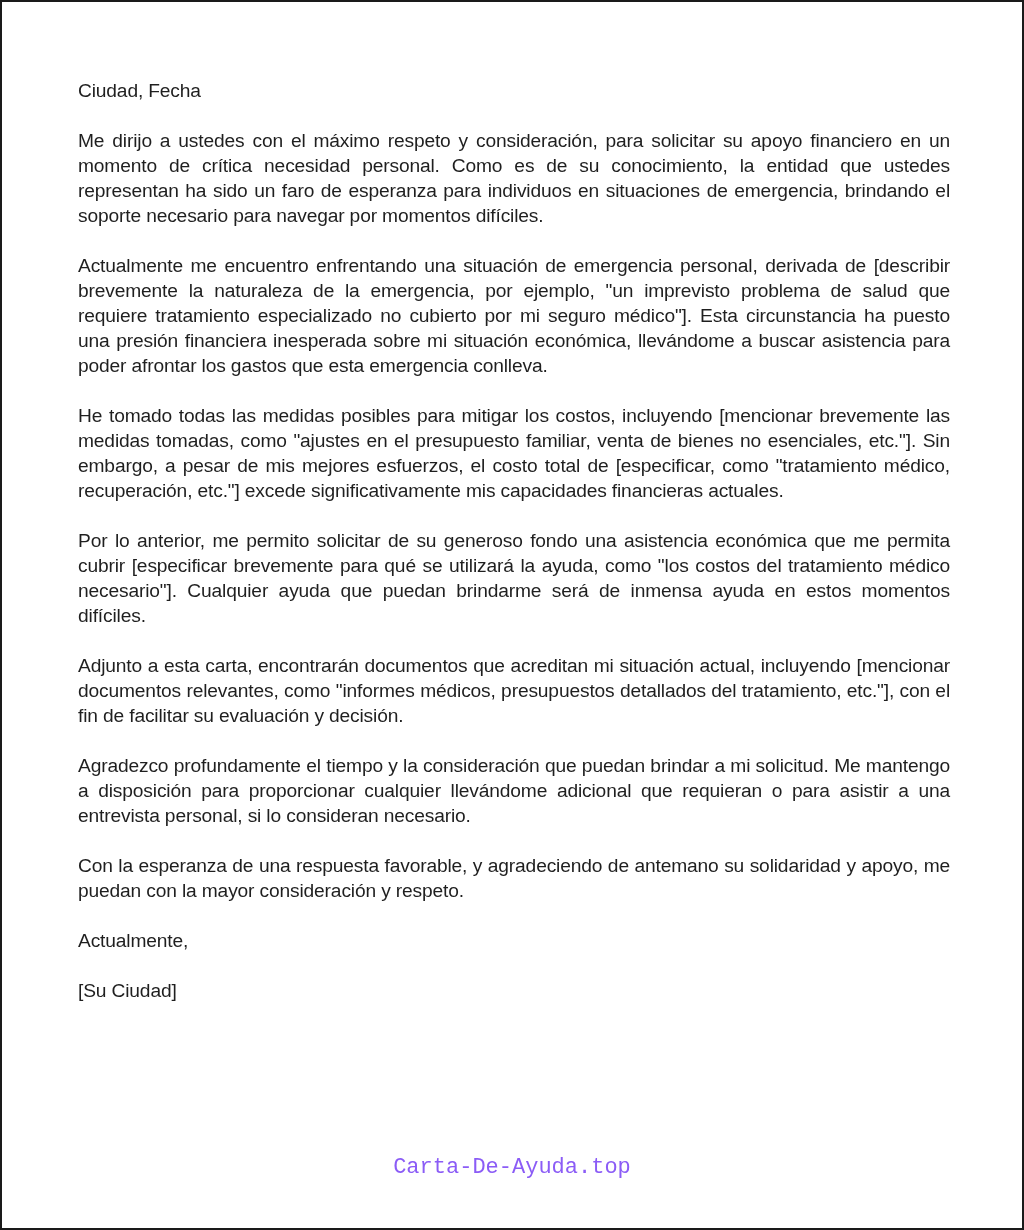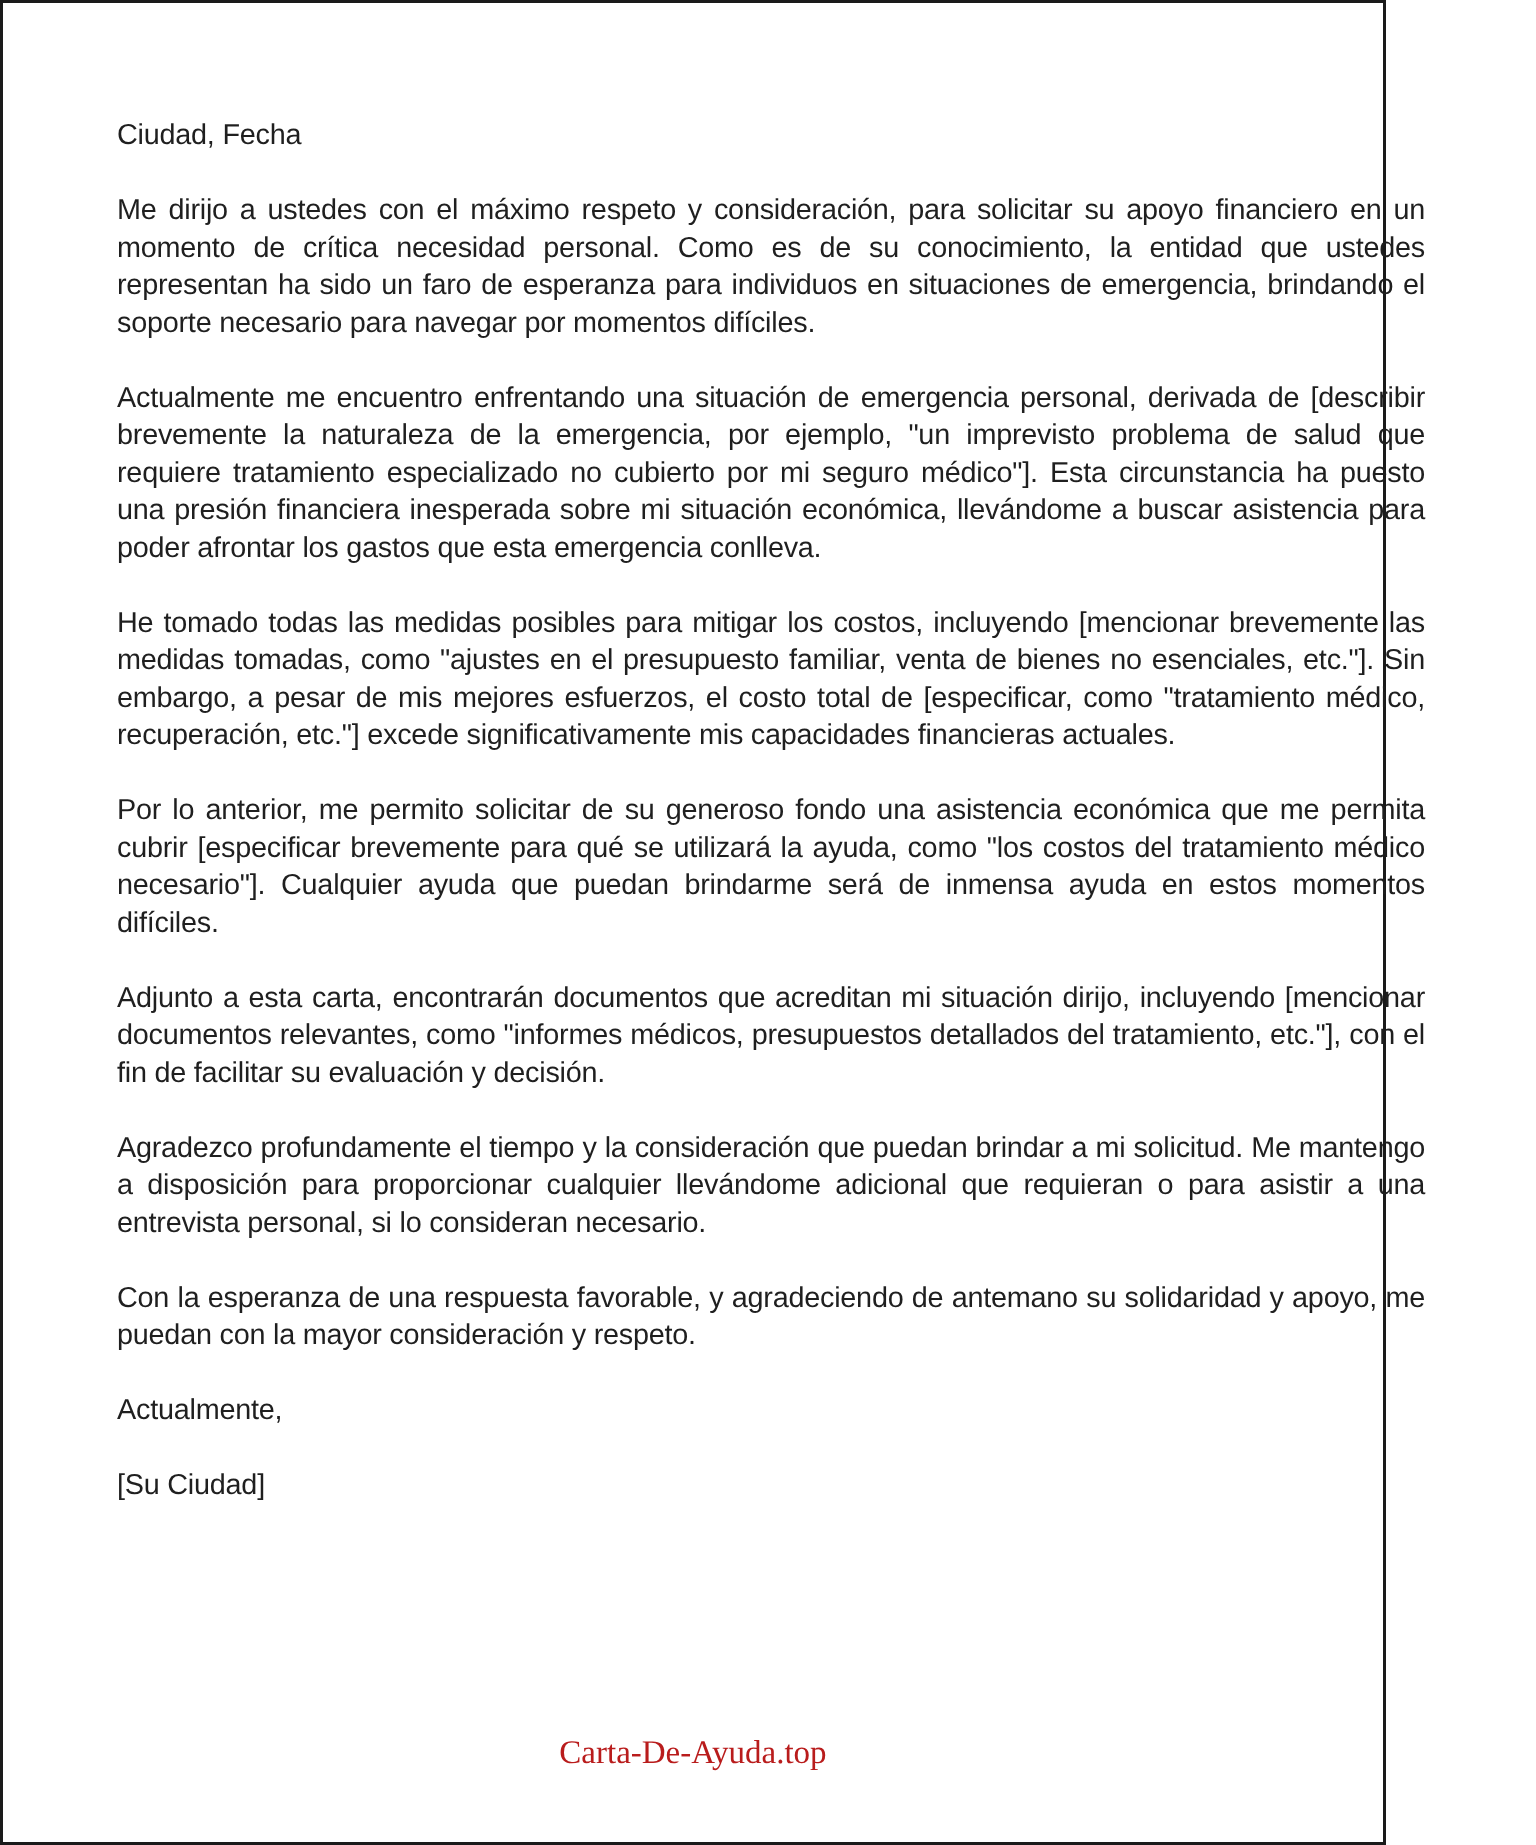--- a/index.html
+++ b/index.html
@@ -8,21 +8,21 @@
       background: #ffffff;
     }
     body {
       width: 1024px;
       height: 1230px;
       overflow: hidden;
     }
     .page {
       position: relative;
       box-sizing: border-box;
-      width: 924px;
+      width: 1024px;
       height: 1230px;
       border: 2px solid #1a1a1a;
       background: #ffffff;
       color: #1f1f1f;
       font-family: "Liberation Sans", sans-serif;
     }
     .letter {
       position: absolute;
       left: 76px;
       top: 76px;
@@ -39,34 +39,34 @@
       text-align: left;
     }
     .footer {
       position: absolute;
       left: 0;
       right: 0;
       top: 1152px;
       text-align: center;
       font-size: 22px;
       line-height: 28px;
-      color: #b91c1c;
-      font-family: Liberation Serif, serif;
+      color: #8b5cf6;
+      font-family: Liberation Mono, monospace;
     }
   </style>
 </head>
 <body>
 
 <div class="page">
   <div class="letter">
     <p class="left">Ciudad, Fecha</p>
     <p>Me dirijo a ustedes con el máximo respeto y consideración, para solicitar su apoyo financiero en un momento de crítica necesidad personal. Como es de su conocimiento, la entidad que ustedes representan ha sido un faro de esperanza para individuos en situaciones de emergencia, brindando el soporte necesario para navegar por momentos difíciles.</p>
     <p>Actualmente me encuentro enfrentando una situación de emergencia personal, derivada de [describir brevemente la naturaleza de la emergencia, por ejemplo, "un imprevisto problema de salud que requiere tratamiento especializado no cubierto por mi seguro médico"]. Esta circunstancia ha puesto una presión financiera inesperada sobre mi situación económica, llevándome a buscar asistencia para poder afrontar los gastos que esta emergencia conlleva.</p>
     <p>He tomado todas las medidas posibles para mitigar los costos, incluyendo [mencionar brevemente las medidas tomadas, como "ajustes en el presupuesto familiar, venta de bienes no esenciales, etc."]. Sin embargo, a pesar de mis mejores esfuerzos, el costo total de [especificar, como "tratamiento médico, recuperación, etc."] excede significativamente mis capacidades financieras actuales.</p>
     <p>Por lo anterior, me permito solicitar de su generoso fondo una asistencia económica que me permita cubrir [especificar brevemente para qué se utilizará la ayuda, como "los costos del tratamiento médico necesario"]. Cualquier ayuda que puedan brindarme será de inmensa ayuda en estos momentos difíciles.</p>
-    <p>Adjunto a esta carta, encontrarán documentos que acreditan mi situación dirijo, incluyendo [mencionar documentos relevantes, como "informes médicos, presupuestos detallados del tratamiento, etc."], con el fin de facilitar su evaluación y decisión.</p>
+    <p>Adjunto a esta carta, encontrarán documentos que acreditan mi situación actual, incluyendo [mencionar documentos relevantes, como "informes médicos, presupuestos detallados del tratamiento, etc."], con el fin de facilitar su evaluación y decisión.</p>
     <p>Agradezco profundamente el tiempo y la consideración que puedan brindar a mi solicitud. Me mantengo a disposición para proporcionar cualquier llevándome adicional que requieran o para asistir a una entrevista personal, si lo consideran necesario.</p>
     <p>Con la esperanza de una respuesta favorable, y agradeciendo de antemano su solidaridad y apoyo, me puedan con la mayor consideración y respeto.</p>
     <p class="left">Actualmente,</p>
     <p class="left">[Su Ciudad]</p>
   </div>
   <div class="footer">Carta-De-Ayuda.top</div>
 </div>
 
 </body></html>

